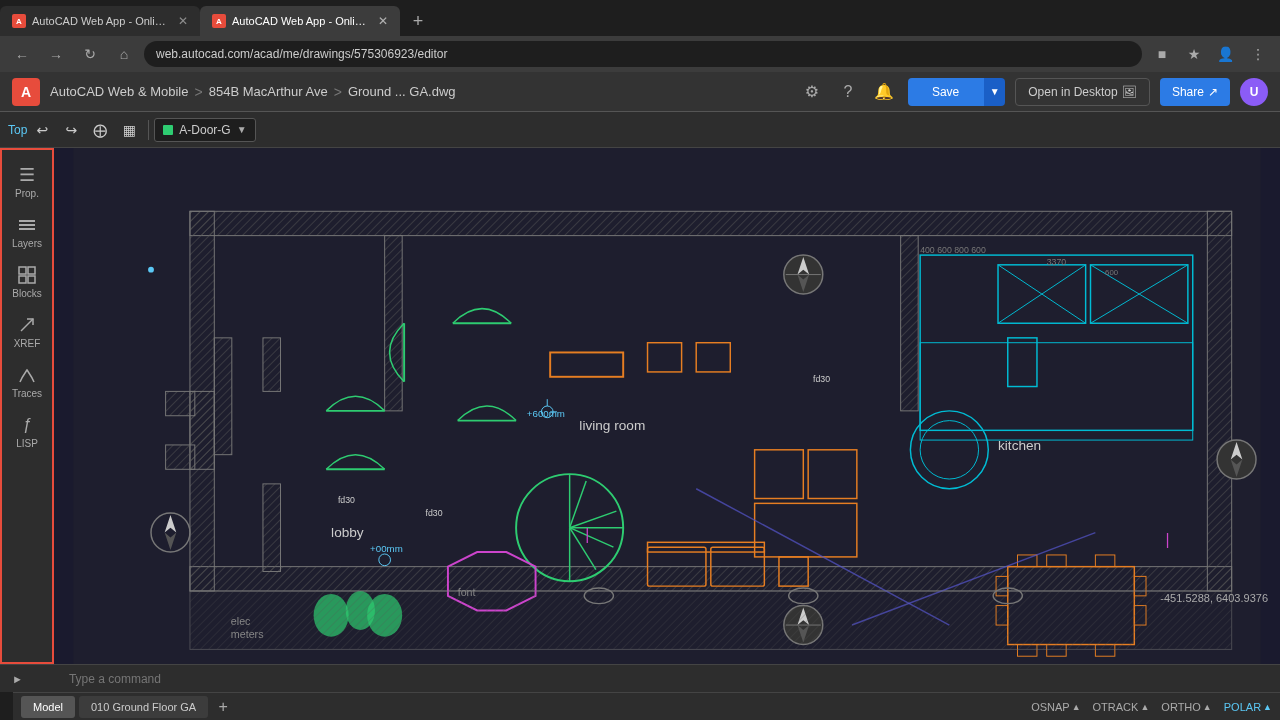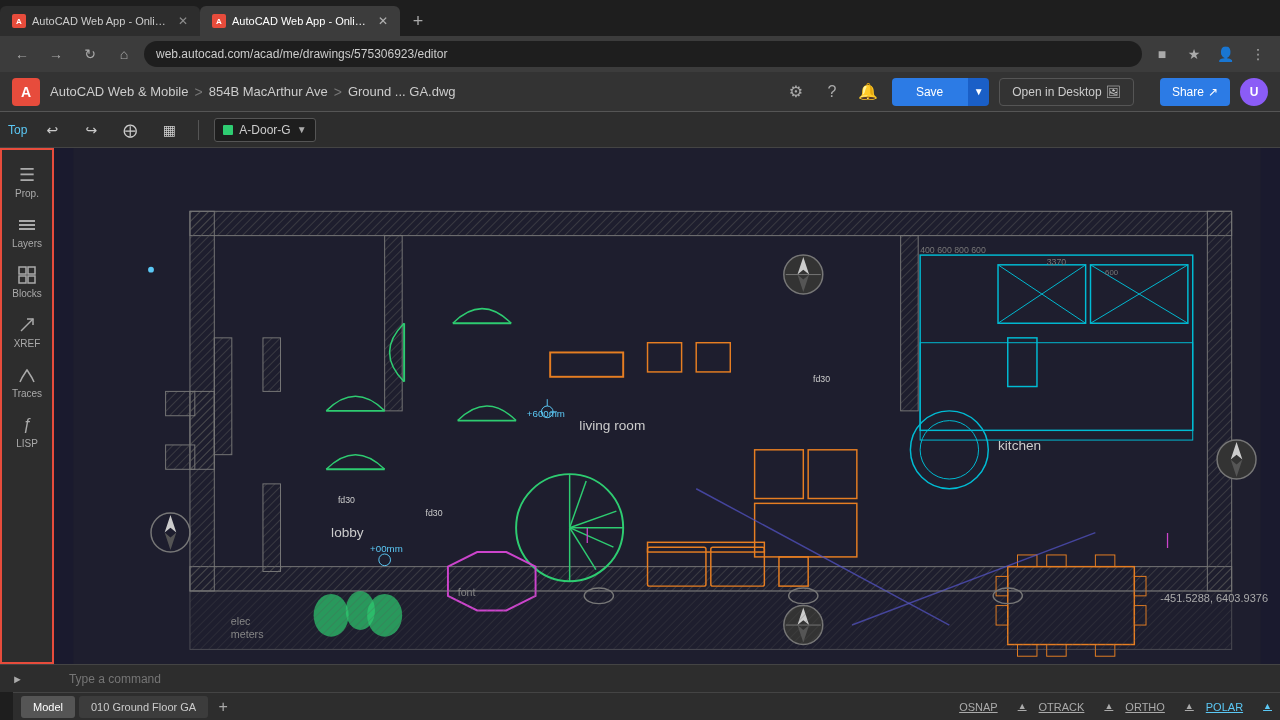--- a/index.html
+++ b/index.html
@@ -22,31 +22,31 @@
     .toolbar-icons { display: flex; gap: 4px; }
     .toolbar-icon { width: 28px; height: 28px; display: flex; align-items: center; justify-content: center; color: #aaa; cursor: pointer; border-radius: 4px; font-size: 14px; }
 
     
     .app-header { background: #333; height: 40px; display: flex; align-items: center; padding: 0 12px; gap: 10px; border-bottom: 1px solid #555; }
     .autocad-logo { width: 28px; height: 28px; background: #e74c3c; border-radius: 4px; display: flex; align-items: center; justify-content: center; color: white; font-weight: bold; font-size: 14px; flex-shrink: 0; }
     .breadcrumb { display: flex; align-items: center; gap: 6px; font-size: 13px; color: #ccc; }
     .breadcrumb-item { color: #ccc; cursor: pointer; }
     .breadcrumb-sep { color: #777; font-size: 14px; }
     .header-spacer { flex: 1; }
-    .header-btn { height: 28px; padding: 0 12px; background: #2c7be5; border: none; border-radius: 4px; color: white; font-size: 12px; cursor: pointer; display: flex; align-items: center; gap: 4px; margin-left: 16px; }
+    .header-btn { height: 28px; padding: 0 12px; background: #2c7be5; border: none; border-radius: 4px; color: white; font-size: 12px; cursor: pointer; display: flex; align-items: center; gap: 4px; }
     .header-btn-ghost { height: 28px; padding: 0 12px; background: transparent; border: 1px solid #555; border-radius: 4px; color: #ccc; font-size: 12px; cursor: pointer; display: flex; align-items: center; gap: 4px; }
     .header-icons { display: flex; gap: 8px; align-items: center; }
     .header-icon { width: 28px; height: 28px; display: flex; align-items: center; justify-content: center; color: #aaa; cursor: pointer; font-size: 16px; }
     .save-group { display: flex; align-items: center; }
     .save-btn { height: 28px; padding: 0 24px; background: #2c7be5; border: none; border-radius: 4px 0 0 4px; color: white; font-size: 12px; cursor: pointer; }
     .save-dropdown { width: 22px; height: 28px; background: #1a5fc7; border: none; border-radius: 0 4px 4px 0; color: white; cursor: pointer; display: flex; align-items: center; justify-content: center; font-size: 10px; border-left: 1px solid #2c7be5; }
     .avatar { width: 28px; height: 28px; border-radius: 50%; background: #8b5cf6; display: flex; align-items: center; justify-content: center; color: white; font-size: 12px; font-weight: bold; cursor: pointer; }
 
     
-    .cad-toolbar { background: #2d2d2d; height: 36px; display: flex; align-items: center; padding: 0 8px; gap: 11px; border-bottom: 1px solid #444; }
+    .cad-toolbar { background: #2d2d2d; height: 36px; display: flex; align-items: center; padding: 0 8px; gap: 1px; border-bottom: 1px solid #444; }
     .tool-btn { width: 28px; height: 28px; display: flex; align-items: center; justify-content: center; color: #ccc; cursor: pointer; border-radius: 3px; font-size: 14px; }
     .tool-separator { width: 1px; height: 20px; background: #555; margin: 0 4px; }
     .layer-selector { display: flex; align-items: center; background: #1e1e1e; border: 1px solid #555; border-radius: 3px; height: 24px; padding: 0 8px; gap: 6px; cursor: pointer; }
     .layer-dot { width: 10px; height: 10px; background: #2ecc71; border-radius: 1px; }
     .layer-name { color: #ccc; font-size: 12px; }
     .layer-arrow { color: #aaa; font-size: 10px; }
     .view-label { color: #5bc8f5; font-size: 12px; font-weight: 500; }
 
     
     .main-layout { display: flex; height: calc(720px - 36px - 36px - 40px - 36px - 28px - 28px); }
@@ -67,21 +67,21 @@
     .bottom-command { background: #2d2d2d; height: 28px; display: flex; align-items: center; padding: 0 12px; border-top: 1px solid #444; }
     .command-arrow { color: #aaa; font-size: 11px; margin-right: 6px; }
     .command-input { background: transparent; border: none; color: #ccc; font-size: 12px; outline: none; flex: 1; margin-left: 40px; }
 
     
     .bottom-tabs { background: #2d2d2d; height: 28px; display: flex; align-items: center; padding: 0 8px; gap: 4px; border-top: 1px solid #444; margin-left: 13px; }
     .bottom-tab { height: 22px; padding: 0 12px; background: #3c3c3c; border-radius: 3px; color: #ccc; font-size: 11px; display: flex; align-items: center; cursor: pointer; }
     .bottom-tab.active { background: #555; color: #fff; }
     .bottom-tab-add { width: 22px; height: 22px; display: flex; align-items: center; justify-content: center; color: #aaa; cursor: pointer; font-size: 16px; border-radius: 3px; }
     .bottom-status { margin-left: auto; display: flex; gap: 12px; }
-    .status-item { color: #aaa; font-size: 11px; cursor: pointer; display: flex; align-items: flex-start; gap: 20px; text-decoration: underline; }
+    .status-item { color: #aaa; font-size: 11px; cursor: pointer; display: flex; align-items: center; gap: 2px; }
     .status-item.active { color: #5bc8f5; }
     .status-arrow { font-size: 9px; }
 
     
     .coordinates { position: absolute; bottom: 60px; right: 12px; color: #aaa; font-size: 11px; }
   </style>
 </head>
 <body>
 
 <div class="browser-chrome">

